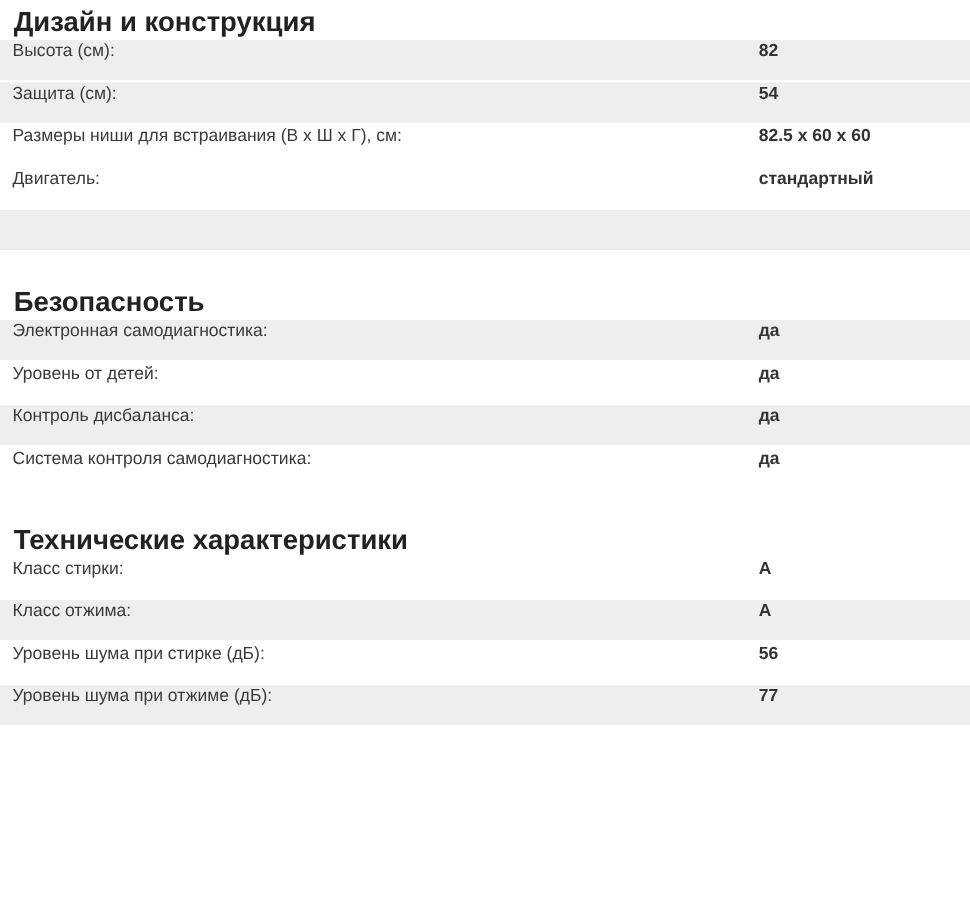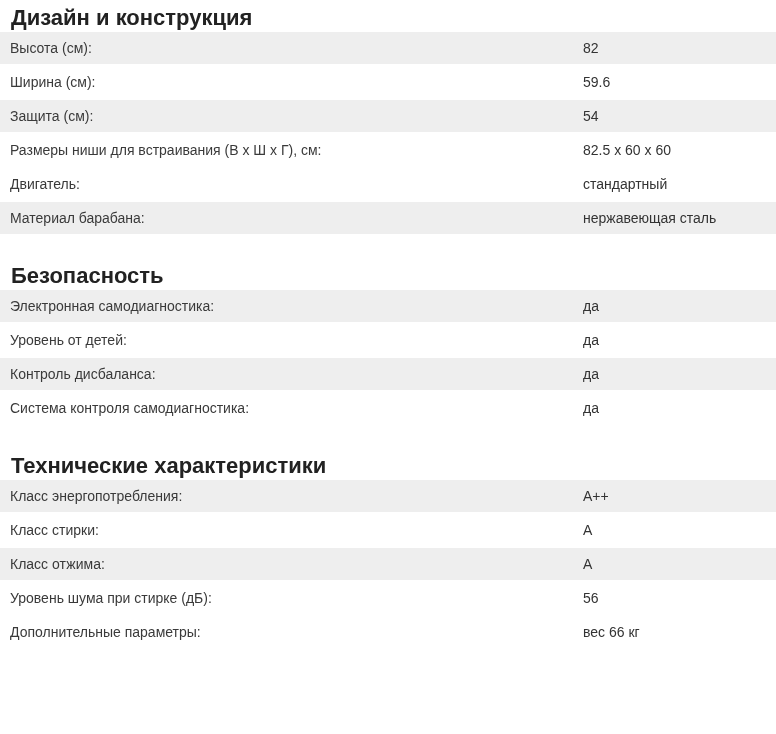--- a/index.html
+++ b/index.html
@@ -32,69 +32,63 @@
     margin: 0 0 5px 11px;
   }
   .section:not(:first-child) .section-title {
     margin-top: 32px;
   }
   .spec-row {
     position: relative;
     height: 32px;
     margin-bottom: 2px;
     display: flex;
-    align-items: center;
+    align-items: flex-start;
     font-size: 14px;
     color: var(--label-text);
     background: var(--bg);
   }
   .spec-row.stripe {
     background: var(--stripe);
   }
   .spec-label {
     padding-left: 10px;
     white-space: nowrap;
   }
   .spec-value {
     position: absolute;
-    left: 583px;
-    font-weight: normal;
+    left: 607px;
+    font-weight: bold;
     color: var(--value-text);
     white-space: nowrap;
   }
 </style>
 </head>
 <body>
 
 <div class="specs" id="specs-root">
     <div class="section">
       <h2 class="section-title">Дизайн и конструкция</h2>
       <div class="spec-row stripe">
         <span class="spec-label">Высота (см):</span>
         <span class="spec-value">82</span>
       </div>
-      <div class="spec-row">
-        <span class="spec-label">Ширина (см):</span>
-        <span class="spec-value">59.6</span>
-      </div>
       <div class="spec-row stripe">
         <span class="spec-label">Защита (см):</span>
         <span class="spec-value">54</span>
       </div>
       <div class="spec-row">
         <span class="spec-label">Размеры ниши для встраивания (В х Ш х Г), см:</span>
         <span class="spec-value">82.5 x 60 x 60</span>
       </div>
       <div class="spec-row">
         <span class="spec-label">Двигатель:</span>
         <span class="spec-value">стандартный</span>
       </div>
       <div class="spec-row stripe">
-        <span class="spec-label">Материал барабана:</span>
-        <span class="spec-value">нержавеющая сталь</span>
       </div>
     </div>
     <div class="section">
       <h2 class="section-title">Безопасность</h2>
       <div class="spec-row stripe">
         <span class="spec-label">Электронная самодиагностика:</span>
         <span class="spec-value">да</span>
       </div>
       <div class="spec-row">
         <span class="spec-label">Уровень от детей:</span>
@@ -104,34 +98,30 @@
         <span class="spec-label">Контроль дисбаланса:</span>
         <span class="spec-value">да</span>
       </div>
       <div class="spec-row">
         <span class="spec-label">Система контроля самодиагностика:</span>
         <span class="spec-value">да</span>
       </div>
     </div>
     <div class="section">
       <h2 class="section-title">Технические характеристики</h2>
-      <div class="spec-row stripe">
-        <span class="spec-label">Класс энергопотребления:</span>
-        <span class="spec-value">A++</span>
-      </div>
       <div class="spec-row">
         <span class="spec-label">Класс стирки:</span>
         <span class="spec-value">A</span>
       </div>
       <div class="spec-row stripe">
         <span class="spec-label">Класс отжима:</span>
         <span class="spec-value">A</span>
       </div>
       <div class="spec-row">
         <span class="spec-label">Уровень шума при стирке (дБ):</span>
         <span class="spec-value">56</span>
       </div>
-      <div class="spec-row">
-        <span class="spec-label">Дополнительные параметры:</span>
-        <span class="spec-value">вес 66 кг</span>
+      <div class="spec-row stripe">
+        <span class="spec-label">Уровень шума при отжиме (дБ):</span>
+        <span class="spec-value">77</span>
       </div>
     </div>
   </div>
 
 </body></html>

